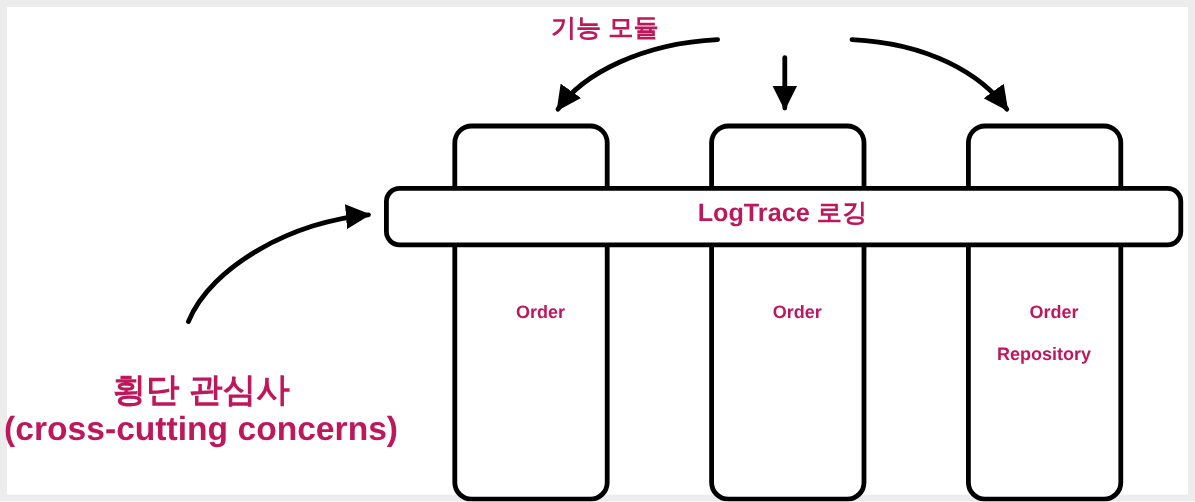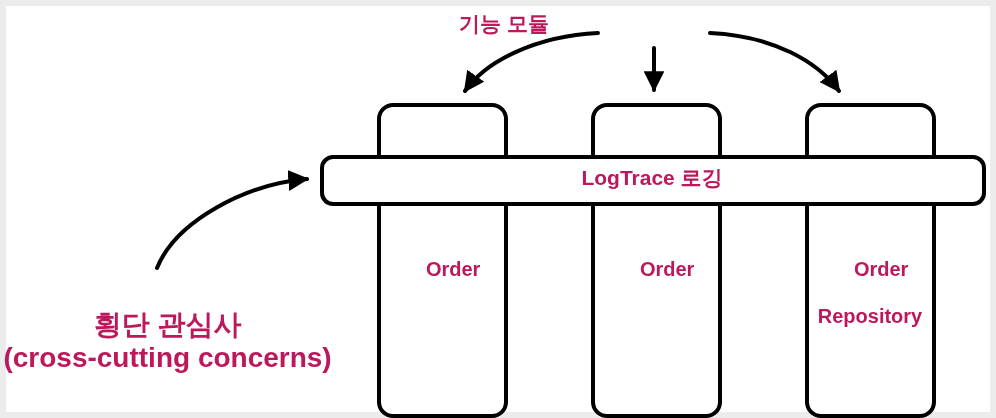--- a/index.html
+++ b/index.html
@@ -50,21 +50,21 @@
     transform: translateX(-50%);
     font-size: 21px;
   }
   #label-bar-title {
     left: 646px;
     top: 160px;
     transform: translateX(-50%);
     font-size: 21px;
   }
   .col-label {
-    font-size: 20px;
+    font-size: 15px;
     transform: translateX(-50%);
   }
   #col-label-0 { left: 436px; top: 228px; }
   #col-label-1 { left: 650px; top: 228px; }
   #col-label-2 { left: 864px; top: 228px; }
   #label-cross-cutting {
     left: 146px;
     top: 269px;
     transform: translateX(-50%);
     font-size: 28px;

